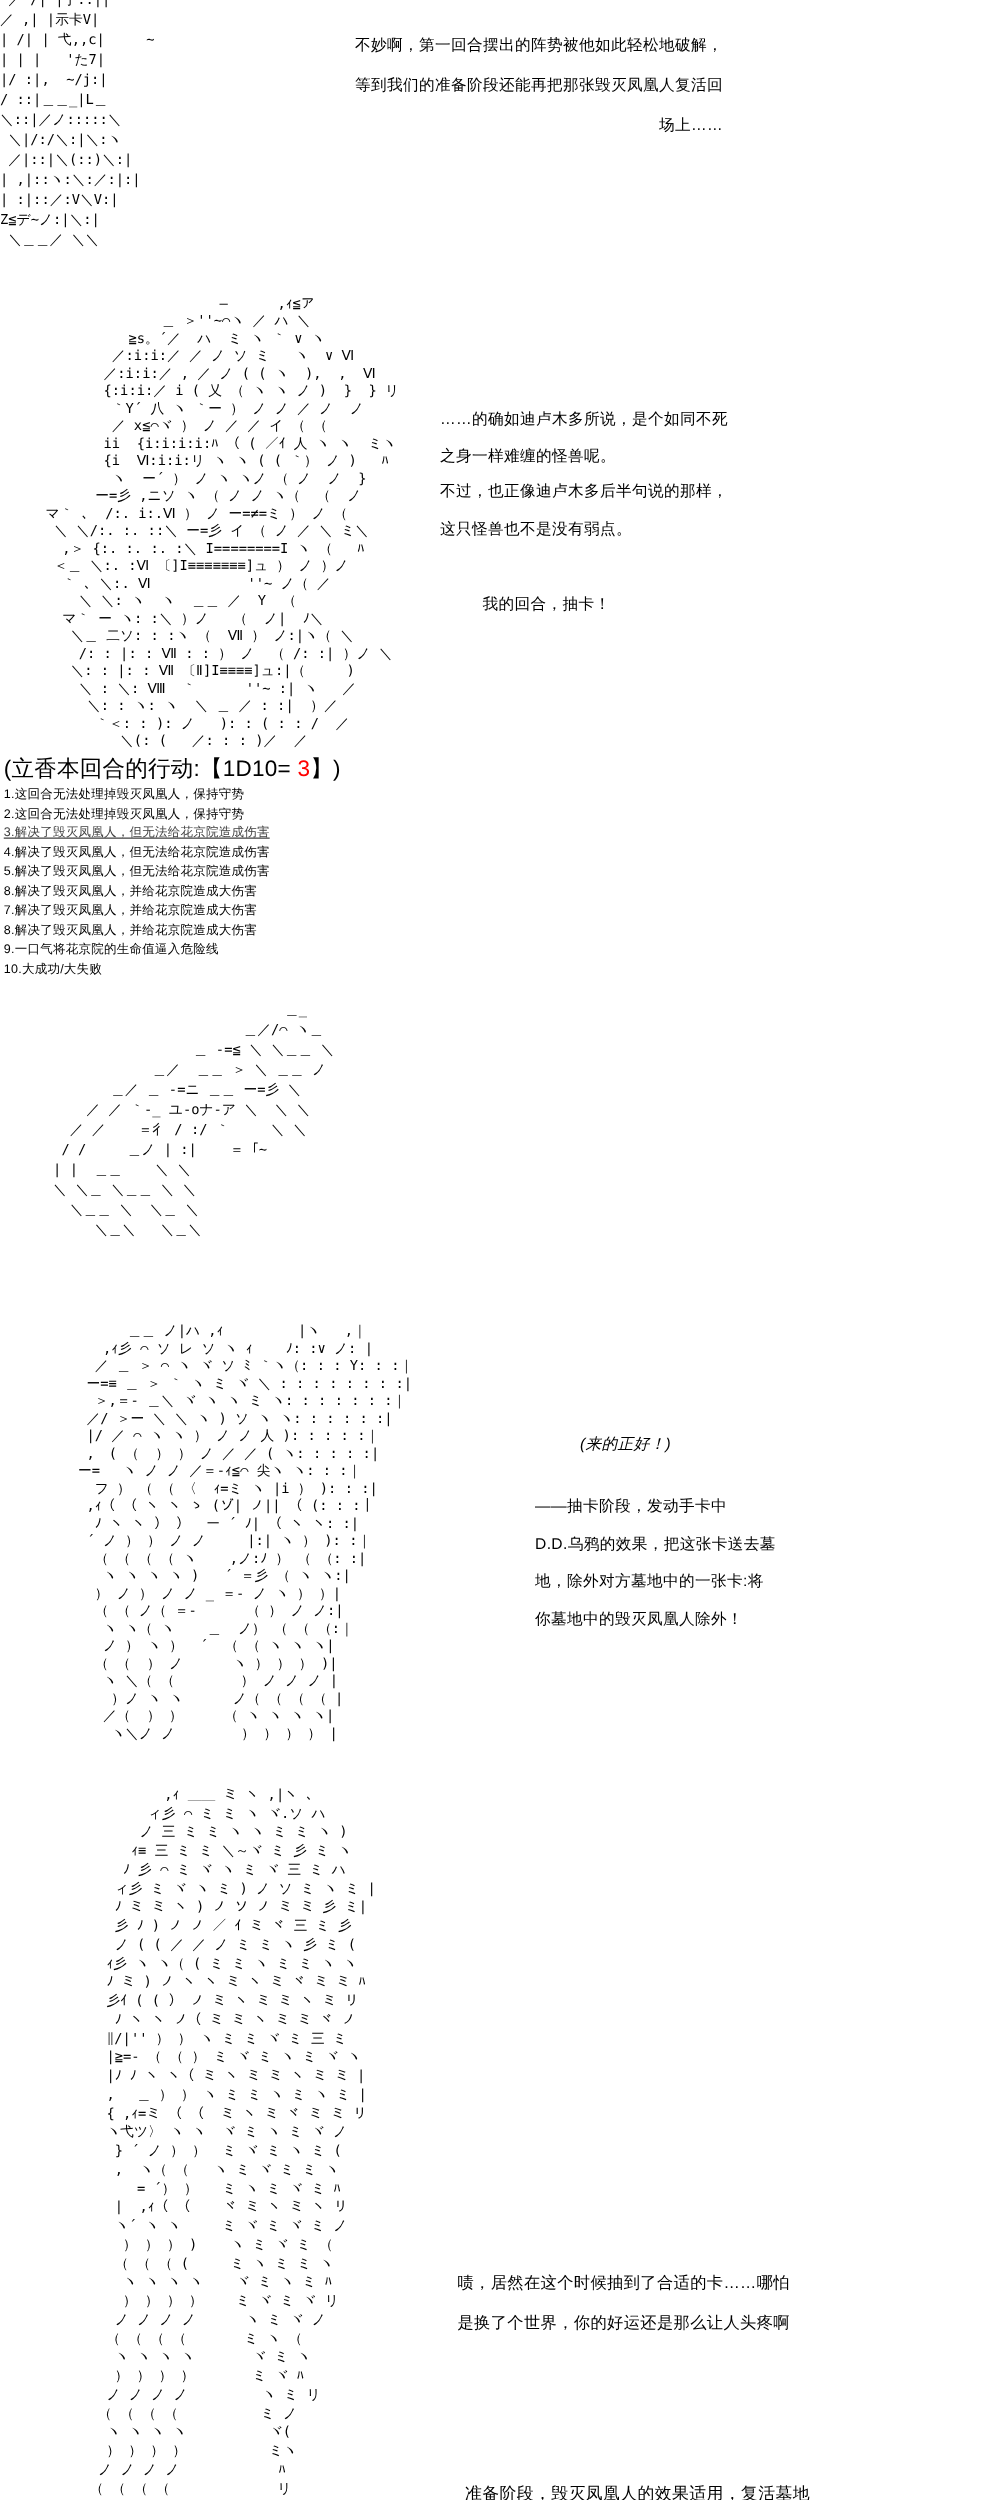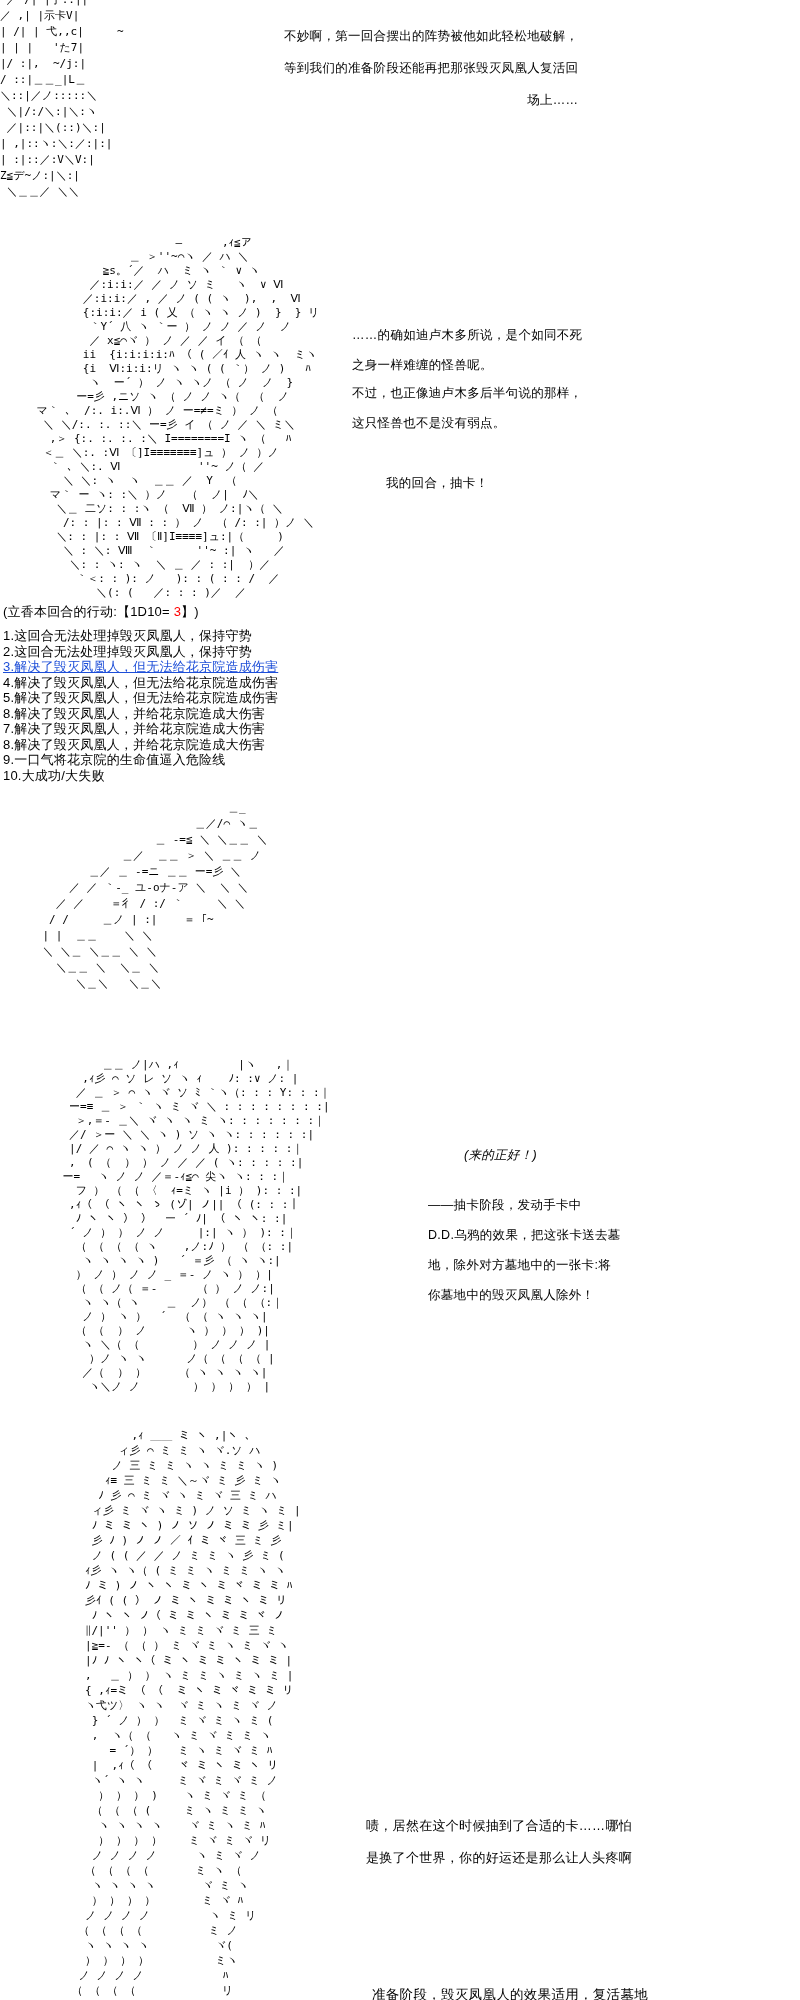--- a/index.html
+++ b/index.html
@@ -21,24 +21,24 @@
   .aa5 { left:52px; top:1428px; line-height:15px; }
   .dialogue { position:absolute; white-space:pre-line; font-size:12.5px; letter-spacing:0.3px; }
   .d1  { left:284px; top:20px;   line-height:32px;text-align:right; }
   .d2a { left:352px; top:320px;  line-height:30px; }
   .d2b { left:352px; top:378px;  line-height:30px; }
   .d2c { left:386px; top:468px;  line-height:30px; }
   .d4a { left:464px; top:1140px; line-height:30px;font-style:italic; }
   .d4b { left:428px; top:1190px; line-height:30px; }
   .d5  { left:366px; top:1810px; line-height:32px; font-size:13px; }
   .d5cut { left:372px; top:1986px; font-size:13.5px; }
-  .dice { position:absolute; left:3px; top:603px; font-size:13px; letter-spacing:0.2px; }
+  .dice { position:absolute; left:3px; top:603px; font-size:18px; letter-spacing:0.2px; }
   .red { color:#ff0000; }
-  .list { position:absolute; left:3px; top:628px; font-size:13px; line-height:15.5px; letter-spacing:0.2px; }
-  .list-item.highlight { color:#1d4ed8; text-decoration:underline; }
+  .list { position:absolute; left:3px; top:628px; font-size:10px; line-height:15.5px; letter-spacing:0.2px; }
+  .list-item.highlight { color:#404040; text-decoration:underline; }
 </style>
 </head>
 <body>
 
 <div class="page">
 
   <pre class="aa aa1"> ／ /| ̄|丁::||
 ／ ,| |示卡V|
 | /| | 弋,,c|     ~
 | | |   'た7|

